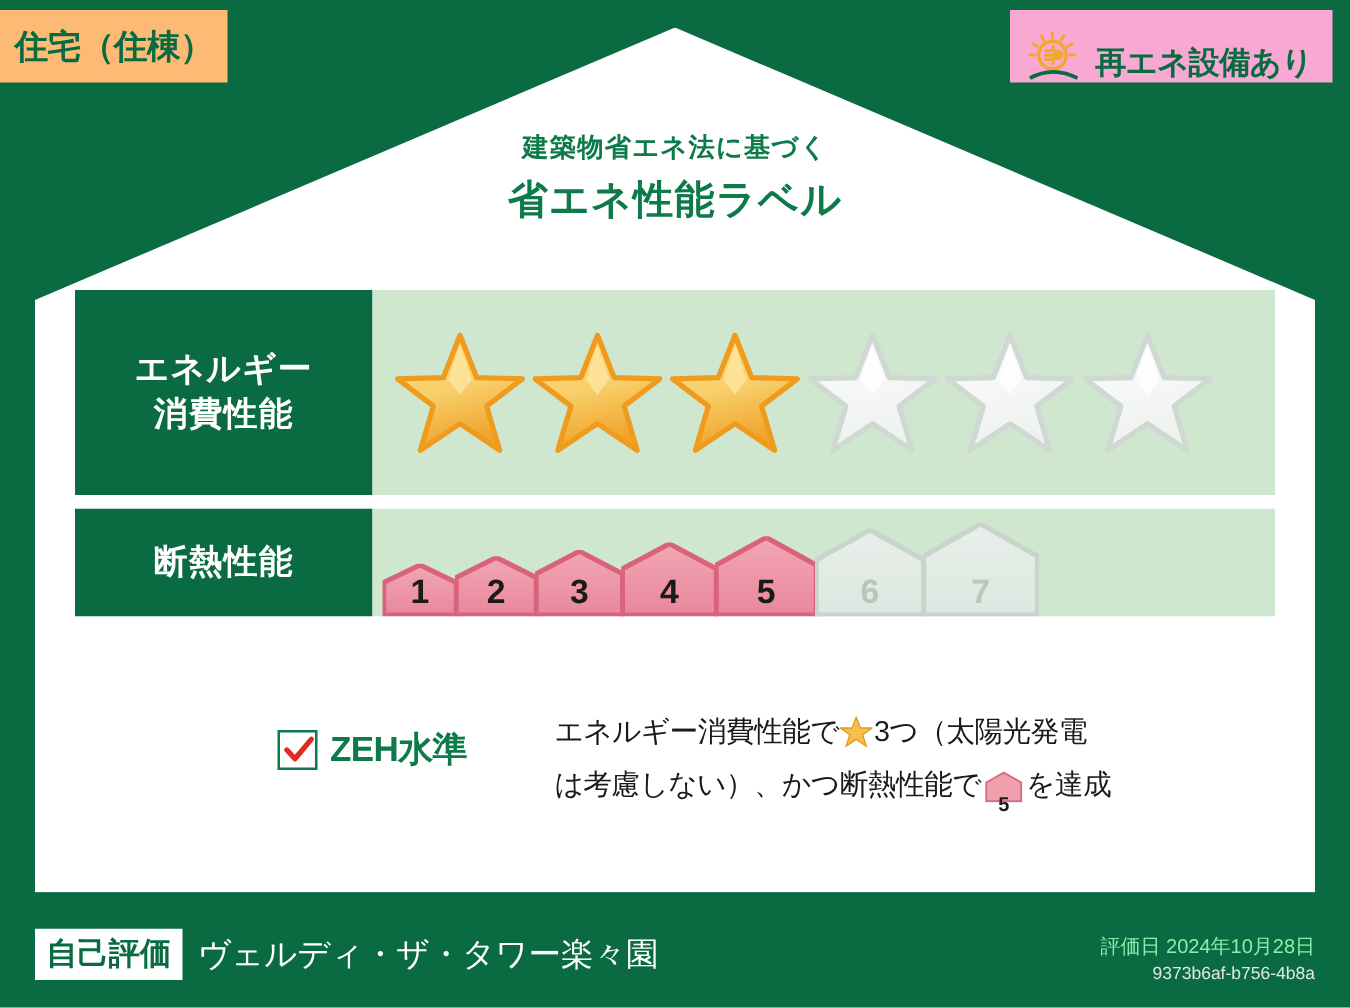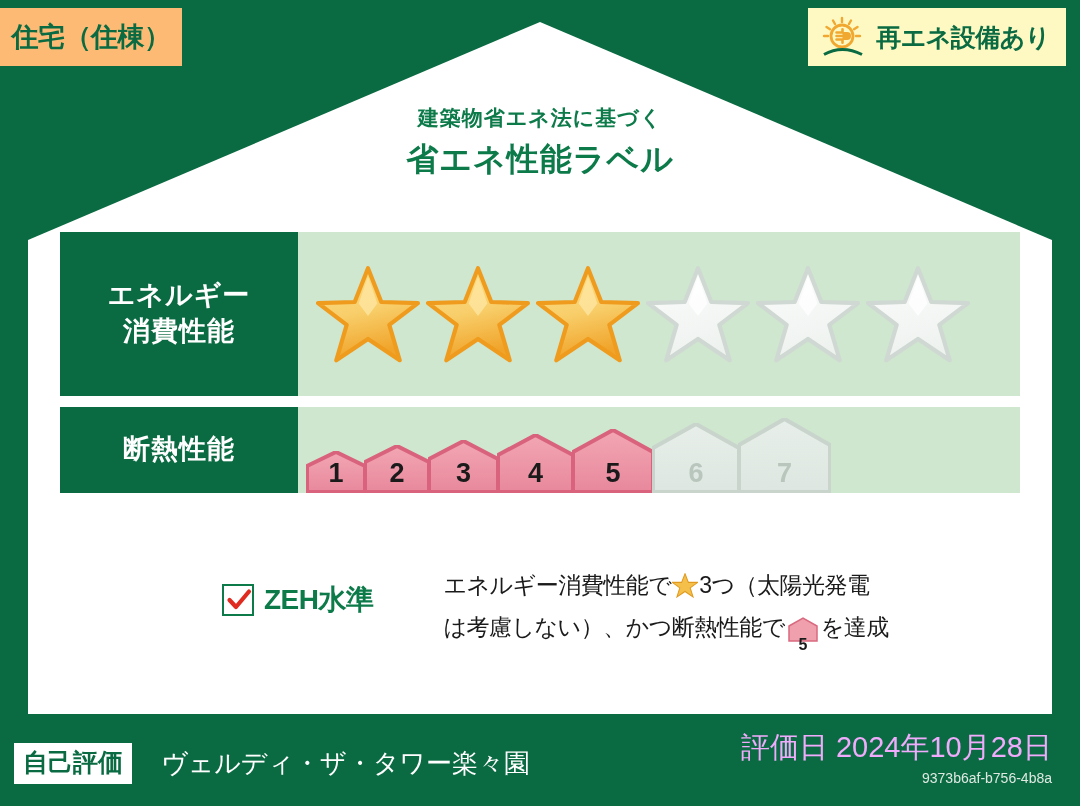--- a/index.html
+++ b/index.html
@@ -37,22 +37,22 @@
     font-size: 27px;
     font-weight: bold;
     letter-spacing: -0.5px;
   }
 
   
   .badge-renew {
     position: absolute;
     right: 14px; top: 8px;
     height: 58px;
-    background: #fef9c3;
-    display: flex; align-items: center;
+    background: #f9a8d4;
+    display: flex; align-items: flex-end;
     padding: 0 16px 0 12px;
     gap: 10px;
     z-index: 5;
   }
   .badge-renew .label {
     color: #0a6b42;
     font-size: 25px;
     font-weight: bold;
     letter-spacing: -0.5px;
   }
@@ -175,22 +175,22 @@
   .inline-house { vertical-align: -7px; margin: 0 3px; position: relative; display: inline-block; }
   .inline-house .n {
     position: absolute; left: 0; right: 0; bottom: 1px;
     text-align: center; font-size: 16px; font-weight: bold; color: #1a1a1a;
     line-height: 1;
   }
 
   
   .footer-left {
     position: absolute;
-    left: 14px; bottom: 22px;
-    display: flex; align-items: center; gap: 29px;
+    left: 28px; bottom: 22px;
+    display: flex; align-items: center; gap: 12px;
     z-index: 6;
   }
   .footer-chip {
     background: #ffffff;
     color: #0a6b42;
     font-size: 25px;
     font-weight: bold;
     letter-spacing: 0px;
     padding: 3px 9px 5px;
   }
@@ -199,22 +199,22 @@
     font-size: 26px;
     letter-spacing: 0px;
   }
   .footer-right {
     position: absolute;
     right: 28px; bottom: 20px;
     text-align: right;
     z-index: 6;
   }
   .footer-date {
-    color: #f0abfc;
-    font-size: 29px;
+    color: #86efac;
+    font-size: 16px;
     text-align: right;
   }
   .footer-id {
     color: #dfe9e2;
     font-size: 14px;
     margin-top: 2px;
   }
 </style>
 </head>
 <body>

